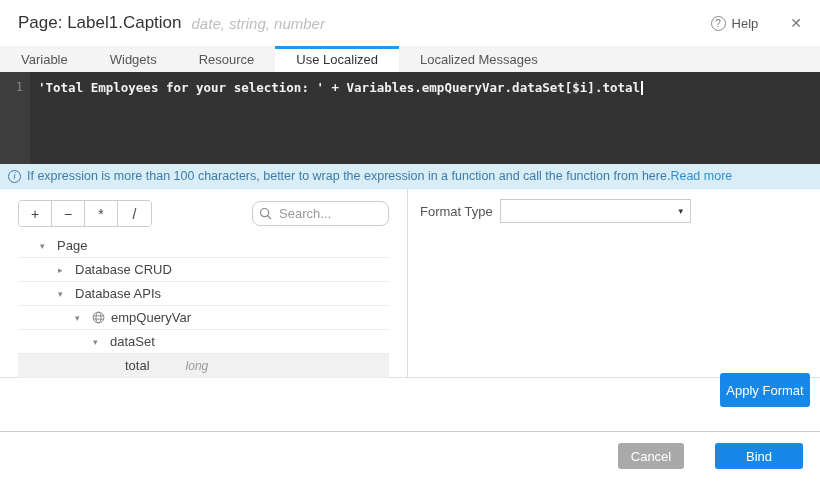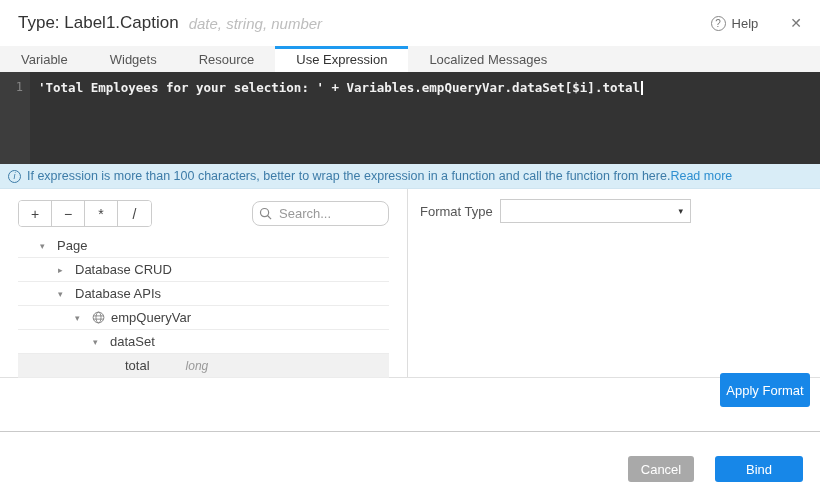--- a/index.html
+++ b/index.html
@@ -61,47 +61,47 @@
   .node-ico { margin-right: 6px; display: inline-flex; flex: none; }
 
   
   .fmt-row { display: flex; align-items: center; padding: 10px 0 12px 12px; }
   .fmt-label { font-size: 13px; color: #555; width: 80px; flex: none; }
   .fmt-select { position: relative; width: 191px; height: 24px; border: 1px solid #ccc; background: #fff; cursor: pointer; }
   .fmt-select .sel-arrow { position: absolute; right: 7px; top: 6px; font-size: 9px; color: #333; }
   .apply-btn { position: absolute; right: 10px; top: 152px; width: 90px; height: 34px; background: #1787e8; color: #fff; border: none; border-radius: 3px; font-size: 13px; cursor: pointer; font-family: "Liberation Sans", sans-serif; margin-top: 32px; }
 
   
-  .footer { position: absolute; top: 431px; left: 0; right: 0; height: 45px; border-top: 1px solid #c9c9c9; background: #fff; display: flex; justify-content: flex-end; align-items: flex-start; padding: 24px 17px 0 0; gap: 21px; }
+  .footer { position: absolute; top: 431px; left: 0; right: 0; height: 45px; border-top: 1px solid #c9c9c9; background: #fff; display: flex; justify-content: flex-end; align-items: flex-start; padding: 11px 17px 0 0; gap: 31px; }
   .btn { height: 26px; border: none; border-radius: 3px; color: #fff; font-size: 13px; cursor: pointer; font-family: "Liberation Sans", sans-serif; }
   .btn-cancel { width: 66px; background: #a9a9a9; }
   .btn-bind { width: 88px; background: #1787e8; }
 </style>
 </head>
 <body>
 
 <div class="dialog">
 
   <div class="hdr">
-    <span class="hdr-title">Type: Label1.Caption</span>
+    <span class="hdr-title">Page: Label1.Caption</span>
     <span class="hdr-sub">date, string, number</span>
     <span class="hdr-right">
       <span class="help-wrap">
         <span class="help-circle">?</span>
         <span class="help-text">Help</span>
       </span>
       <span class="close-x">✕</span>
     </span>
   </div>
 
   <div class="tabbar">
     <div class="tab">Variable</div>
     <div class="tab">Widgets</div>
     <div class="tab">Resource</div>
-    <div class="tab active">Use Expression</div>
+    <div class="tab active">Use Localized</div>
     <div class="tab">Localized Messages</div>
   </div>
 
   <div class="editor">
     <div class="gutter">
       <div>1</div>
     </div>
     <div class="code-area">
       <div class="code-line"><span>'Total Employees for your selection: ' + Variables.empQueryVar.dataSet[$i].total</span><span class="caret"></span></div>
     </div>

